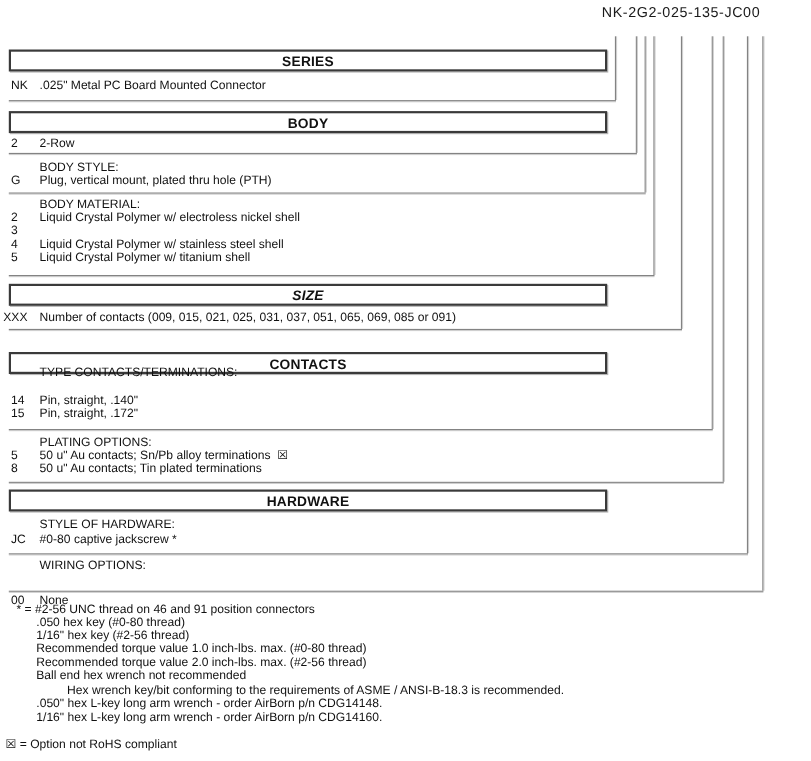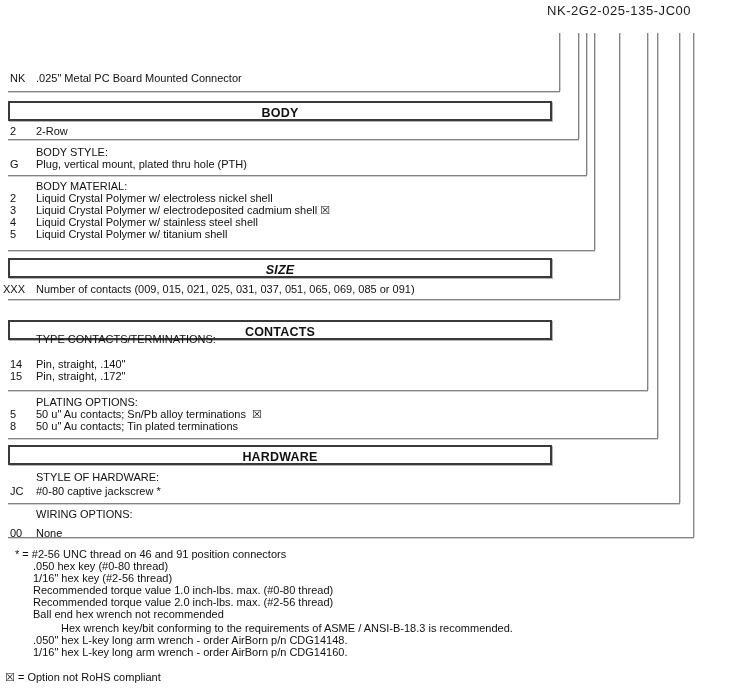--- a/index.html
+++ b/index.html
@@ -47,20 +47,23 @@
   <div class="hline" style="left:8px;top:91px;width:552px;"></div>
   <div class="hline" style="left:8px;top:139px;width:571px;"></div>
   <div class="hline" style="left:8px;top:175px;width:579px;"></div>
   <div class="hline" style="left:8px;top:250px;width:587px;"></div>
   <div class="hline" style="left:8px;top:299px;width:612px;"></div>
   <div class="hline" style="left:8px;top:390px;width:640px;"></div>
   <div class="hline" style="left:8px;top:438px;width:650px;"></div>
   <div class="hline" style="left:8px;top:503px;width:672px;"></div>
   <div class="hline" style="left:8px;top:537px;width:686px;"></div>
 
+  <div class="hdr" style="top:45px;">
+    <span class="hdr-label">SERIES</span>
+  </div>
   <div class="row" style="top:72px;">
     <span class="code">NK</span>
     <span class="desc">.025" Metal PC Board Mounted Connector</span>
   </div>
 
   <div class="hdr" style="top:101px;">
     <span class="hdr-label">BODY</span>
   </div>
   <div class="row" style="top:125px;">
     <span class="code">2</span>
@@ -71,21 +74,20 @@
     <span class="code">G</span>
     <span class="desc">Plug, vertical mount, plated thru hole (PTH)</span>
   </div>
   <div class="glabel" style="top:180px;">BODY MATERIAL:</div>
   <div class="row" style="top:192px;">
     <span class="code">2</span>
     <span class="desc">Liquid Crystal Polymer w/ electroless nickel shell</span>
   </div>
   <div class="row" style="top:204px;">
     <span class="code">3</span>
-    <span class="desc">Liquid Crystal Polymer w/ electrodeposited cadmium shell ☒</span>
   </div>
   <div class="row" style="top:216px;">
     <span class="code">4</span>
     <span class="desc">Liquid Crystal Polymer w/ stainless steel shell</span>
   </div>
   <div class="row" style="top:228px;">
     <span class="code">5</span>
     <span class="desc">Liquid Crystal Polymer w/ titanium shell</span>
   </div>
 
@@ -121,21 +123,21 @@
 
   <div class="hdr" style="top:445px;">
     <span class="hdr-label">HARDWARE</span>
   </div>
   <div class="glabel" style="top:471px;">STYLE OF HARDWARE:</div>
   <div class="row" style="top:485px;">
     <span class="code">JC</span>
     <span class="desc">#0-80 captive jackscrew *</span>
   </div>
   <div class="glabel" style="top:508px;">WIRING OPTIONS:</div>
-  <div class="row" style="top:527px;padding-left:14px;">
+  <div class="row" style="top:540px;padding-left:14px;">
     <span class="code">00</span>
     <span class="desc">None</span>
   </div>
 
   <div class="fn" style="left:15px;top:548px;">* = #2-56 UNC thread on 46 and 91 position connectors</div>
   <div class="fn" style="left:33px;top:560px;">.050 hex key (#0-80 thread)</div>
   <div class="fn" style="left:33px;top:572px;">1/16" hex key (#2-56 thread)</div>
   <div class="fn" style="left:33px;top:584px;">Recommended torque value 1.0 inch-lbs. max. (#0-80 thread)</div>
   <div class="fn" style="left:33px;top:596px;">Recommended torque value 2.0 inch-lbs. max. (#2-56 thread)</div>
   <div class="fn" style="left:33px;top:608px;">Ball end hex wrench not recommended</div>

